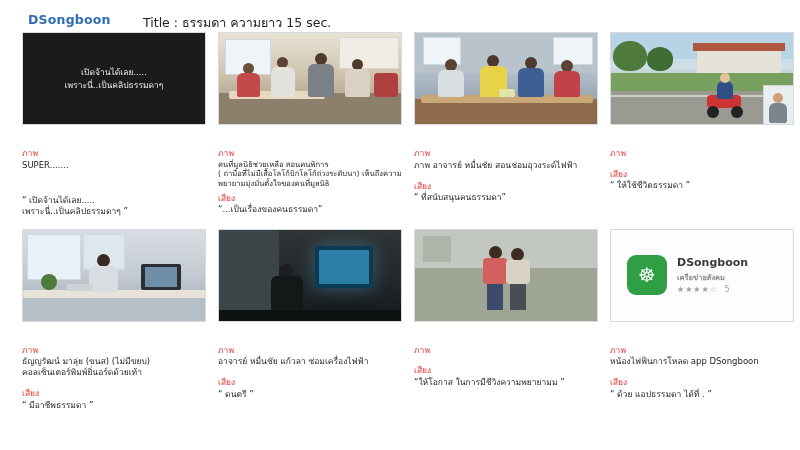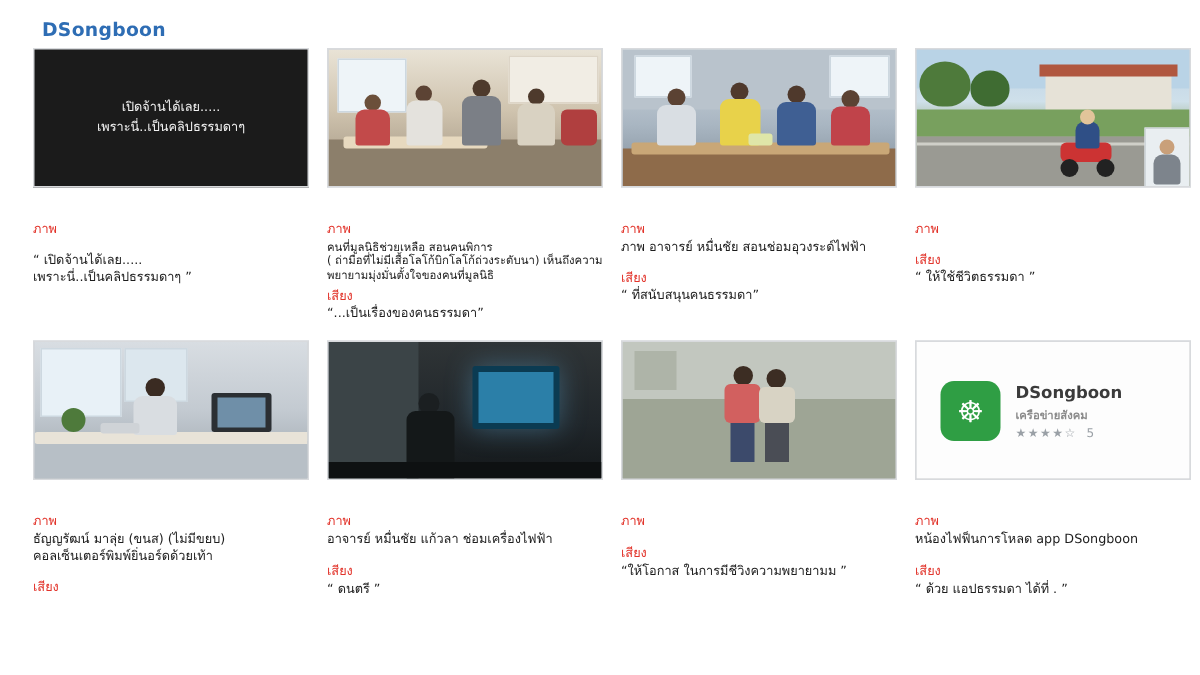--- a/index.html
+++ b/index.html
@@ -165,32 +165,34 @@
   .plant { position:absolute; background:#4e7a3b; border-radius:50%; }
   .cloth { position:absolute; border-radius:4px; }
 </style>
 </head>
 <body>
 
 <div class="page">
 
   <div class="header">
     <div class="brand">DSongboon</div>
+    <div class="title-line">Title : ธรรมดา   ความยาว 15 sec.</div>
   </div>
 
   <div class="grid">
 
     <div class="cell">
       <div class="frame slate">
         <span class="l1">เปิดจ้านได้เลย.....</span>
         <span class="l2">เพราะนี่..เป็นคลิปธรรมดาๆ</span>
       </div>
       <div class="caption-block">
         <div class="lbl">ภาพ</div>
-        <div class="quote" style="margin-top:10px;white-space:pre-line">“ เปิดจ้านได้เลย.....
+        <div class="txt">SUPER.......</div>
+        <div class="quote" style="margin-top:24px;white-space:pre-line">“ เปิดจ้านได้เลย.....
 เพราะนี่..เป็นคลิปธรรมดาๆ ”</div>
       </div>
     </div>
 
     <div class="cell">
       <div class="frame">
         <div class="scene s-classroom">
           <div class="window" style="left:6px;top:6px;width:44px;height:34px;"></div>
           <div class="board" style="left:120px;top:4px;width:58px;height:30px;"></div>
           <div class="rect" style="left:0;top:60px;width:184px;height:33px;background:#8c7f6b;"></div>
@@ -286,20 +288,21 @@
           <div class="fig" style="left:66px;top:36px;width:29px;height:26px;background:#d9dde1;"></div>
           <div class="plant" style="left:18px;top:44px;width:16px;height:16px;"></div>
           <div class="rect" style="left:44px;top:54px;width:26px;height:7px;background:#cfd3d7;border-radius:2px;"></div>
         </div>
       </div>
       <div class="caption-block">
         <div class="lbl">ภาพ</div>
         <div class="txt" style="white-space:pre-line">ธัญญรัฒน์ มาลุ่ย (ขนส) (ไม่มีขยบ)
 คอลเซ็นเตอร์พิมพ์ยิ่นอร์ดด้วยเท้า</div>
         <div class="lbl" style="margin-top:10px">เสียง</div>
+        <div class="quote">“ มีอาชีพธรรมดา ”</div>
       </div>
     </div>
 
     <div class="cell row2">
       <div class="frame">
         <div class="scene s-dark">
           <div class="rect" style="left:0;top:0;width:60px;height:93px;background:#3b4447;"></div>
           <div class="tv" style="left:96px;top:16px;width:58px;height:42px;"></div>
           <div class="rect" style="left:100px;top:20px;width:50px;height:34px;background:#2b7fa8;"></div>
           <div class="head" style="left:60px;top:34px;width:14px;height:14px;background:#1b1f21;"></div>

